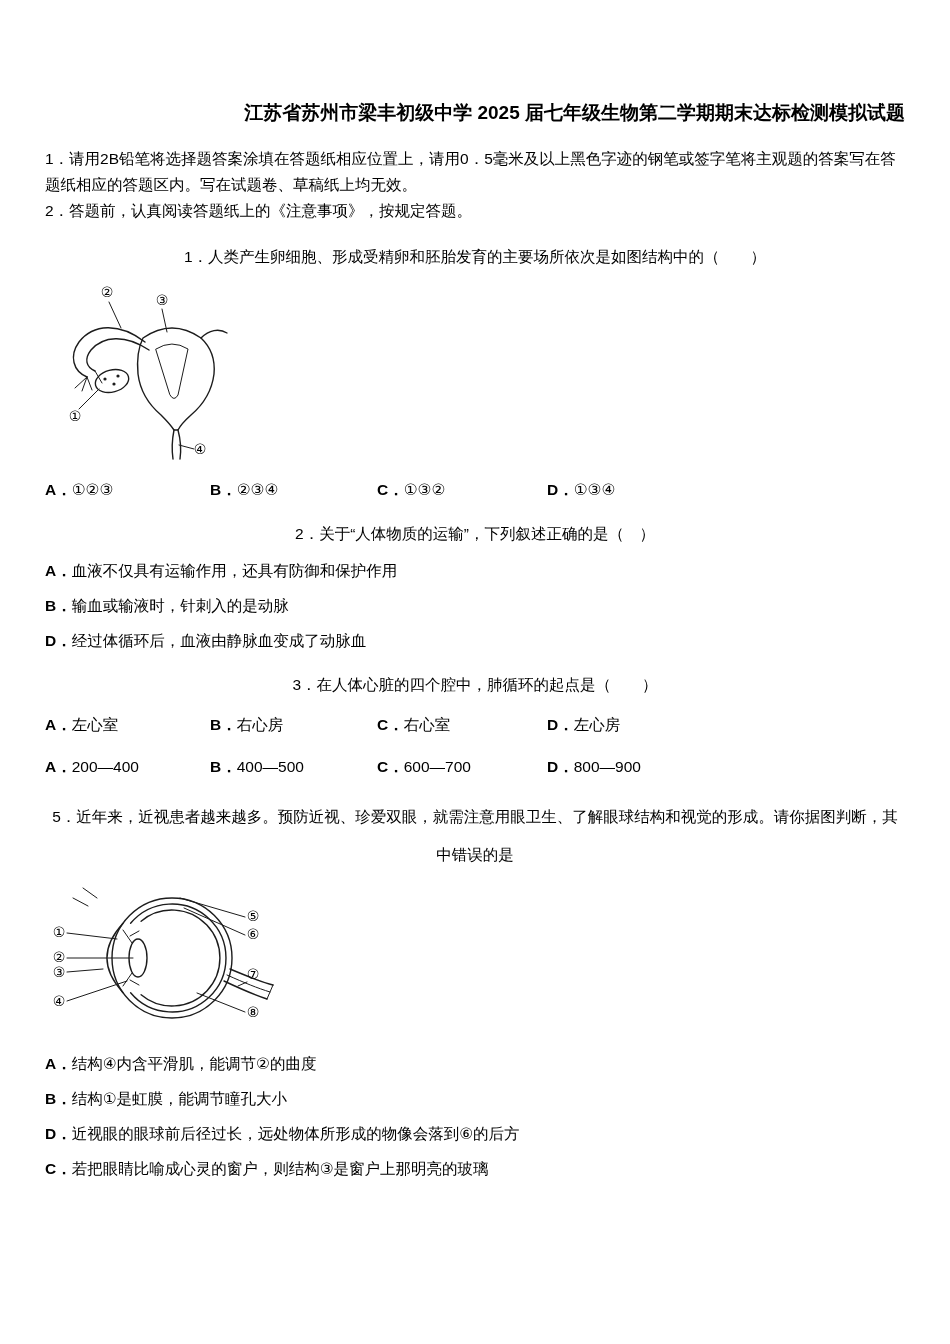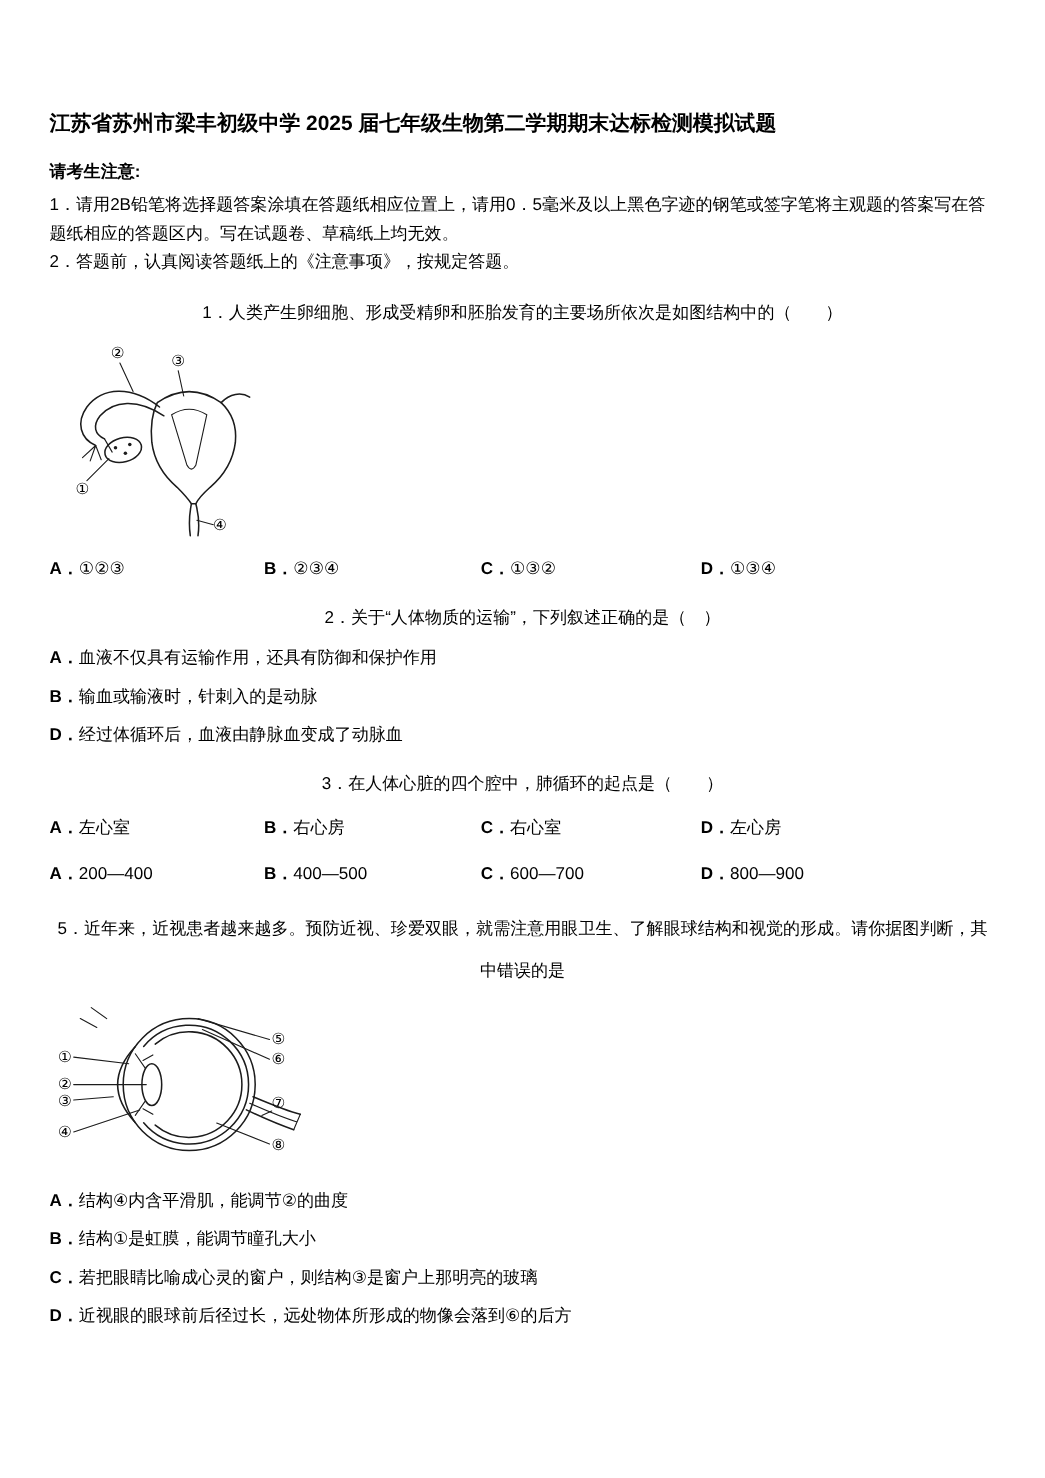--- a/index.html
+++ b/index.html
@@ -2,46 +2,45 @@
 <html><head>
 <meta charset="utf-8">
 <style>
   html,body{margin:0;padding:0;}
   body{
     width:950px;height:1344px;background:#ffffff;color:#000;
     font-family:"Liberation Sans","DejaVu Sans",sans-serif;
     overflow:hidden;
   }
   .page{padding:100px 45px 0 45px;}
-  .title{font-size:19px;font-weight:700;text-align:left;line-height:26px;margin:0 0 20px 0;}
+  .title{font-size:19px;font-weight:700;text-align:right;line-height:26px;margin:0 0 20px 0;}
   .notice-header{font-size:15.5px;font-weight:700;line-height:22px;margin:0 0 6px 0;}
   .notice-item{font-size:15.5px;line-height:26px;margin:0;}
   .question{margin-top:20px;}
   .q-text{font-size:15.5px;line-height:26px;margin:0;text-align:center;}
   .q5-text{line-height:38px;}
   .diagram{margin:8px 0 0 12px;}
   .diagram-eye{margin:6px 0 0 2px;}
-  .options-row{display:grid;grid-template-columns:165px 167px 170px auto;margin-top:16px;font-size:15.5px;line-height:22px;gap:30px;}
+  .options-row{display:grid;grid-template-columns:165px 167px 170px auto;margin-top:16px;font-size:15.5px;line-height:22px;}
   .option-line{font-size:15.5px;line-height:22px;margin:13px 0 0 0;}
   .opt-label{font-weight:700;}
   svg{display:block;}
   .dstroke{fill:none;stroke:#1c1c1c;stroke-width:1.4;stroke-linecap:round;stroke-linejoin:round;}
   .dthin{fill:none;stroke:#1c1c1c;stroke-width:1;stroke-linecap:round;}
   .ddot{fill:#1c1c1c;stroke:none;}
   .dlabel{font-size:14px;fill:#000;}
 </style>
 </head>
 <body>
 
 <div class="page">
 
   <h1 class="title">江苏省苏州市梁丰初级中学 2025 届七年级生物第二学期期末达标检测模拟试题</h1>
 
   <div>
-    <p class="notice-header">请考生注意:</p>
     <p class="notice-item">1．请用2B铅笔将选择题答案涂填在答题纸相应位置上，请用0．5毫米及以上黑色字迹的钢笔或签字笔将主观题的答案写在答题纸相应的答题区内。写在试题卷、草稿纸上均无效。</p>
     <p class="notice-item">2．答题前，认真阅读答题纸上的《注意事项》，按规定答题。</p>
   </div>
 
   <section class="question">
     <p class="q-text">1．人类产生卵细胞、形成受精卵和胚胎发育的主要场所依次是如图结构中的（　　）</p>
 
     <div class="diagram">
       <svg width="210" height="185" viewBox="0 0 210 185">
         <g class="dstroke">
@@ -145,17 +144,17 @@
           <text x="206" y="41">⑤</text>
           <text x="206" y="59">⑥</text>
           <text x="206" y="99">⑦</text>
           <text x="206" y="137">⑧</text>
         </g>
       </svg>
     </div>
 
     <p class="option-line"><b class="opt-label">A．</b><span>结构④内含平滑肌，能调节②的曲度</span></p>
     <p class="option-line"><b class="opt-label">B．</b><span>结构①是虹膜，能调节瞳孔大小</span></p>
+    <p class="option-line"><b class="opt-label">D．</b><span>近视眼的眼球前后径过长，远处物体所形成的物像会落到⑥的后方</span></p>
     <p class="option-line"><b class="opt-label">C．</b><span>若把眼睛比喻成心灵的窗户，则结构③是窗户上那明亮的玻璃</span></p>
-    <p class="option-line"><b class="opt-label">D．</b><span>近视眼的眼球前后径过长，远处物体所形成的物像会落到⑥的后方</span></p>
   </section>
 
 </div>
 
 </body></html>

